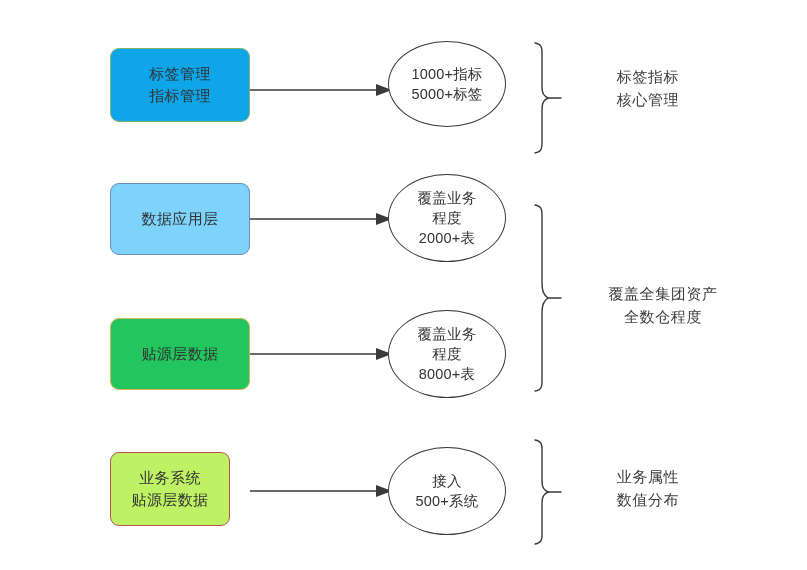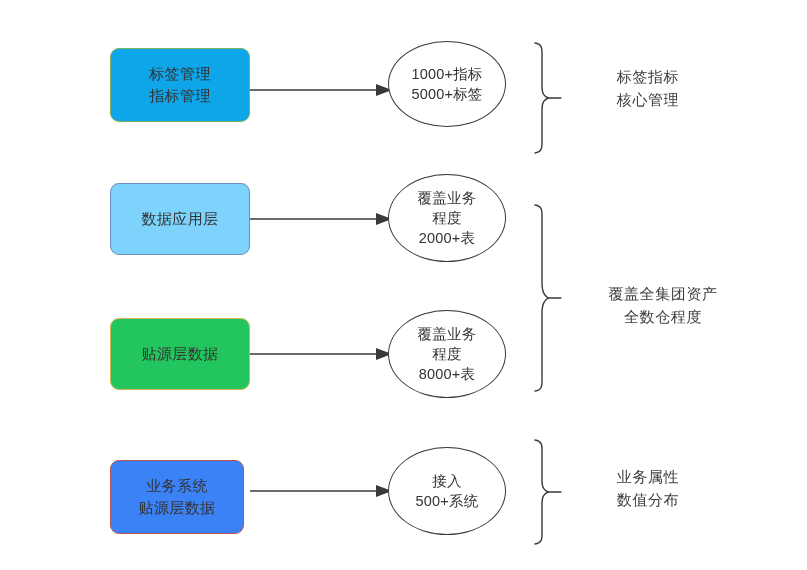--- a/index.html
+++ b/index.html
@@ -143,21 +143,21 @@
   <svg class="brace" style="left:527px; top:202px;" width="36" height="192" viewBox="0 0 36 192">
     <path d="M14,3 C6,4 7,10 7,18 L7,80 C7,90 5,93 1,96 C5,99 7,102 7,112 L7,174 C7,182 6,188 14,189" fill="none" stroke="#3a3a3a" stroke-width="1.4" stroke-linecap="round" transform="translate(22,0) scale(-1,1)"></path>
     <line x1="21" y1="96" x2="34" y2="96" stroke="#3a3a3a" stroke-width="1.4" stroke-linecap="round"></line>
   </svg>
 
   <div class="group-label" style="left:578px; top:283px; width:170px;">
     <span class="line">覆盖全集团资产</span>
     <span class="line">全数仓程度</span>
   </div>
 
-  <div class="node-box" style="left:110px; top:452px; width:134px; height:74px; background:#3b82f6; border-color:#b85450;margin-top:8px;">
+  <div class="node-box" style="left:110px; top:452px; width:120px; height:74px; background:#bef264; border-color:#b85450;">
     <span class="line">业务系统</span>
     <span class="line">贴源层数据</span>
   </div>
 
   <svg class="connector" style="left:248px; top:477px;" width="148" height="28" viewBox="0 0 148 28">
     <line x1="2" y1="14" x2="132" y2="14" stroke="#3a3a3a" stroke-width="1.6"></line>
     <polygon points="128,8 144,14 128,20" fill="#3a3a3a"></polygon>
   </svg>
 
   <div class="node-ellipse" style="left:388px; top:447px; width:118px; height:88px;">

